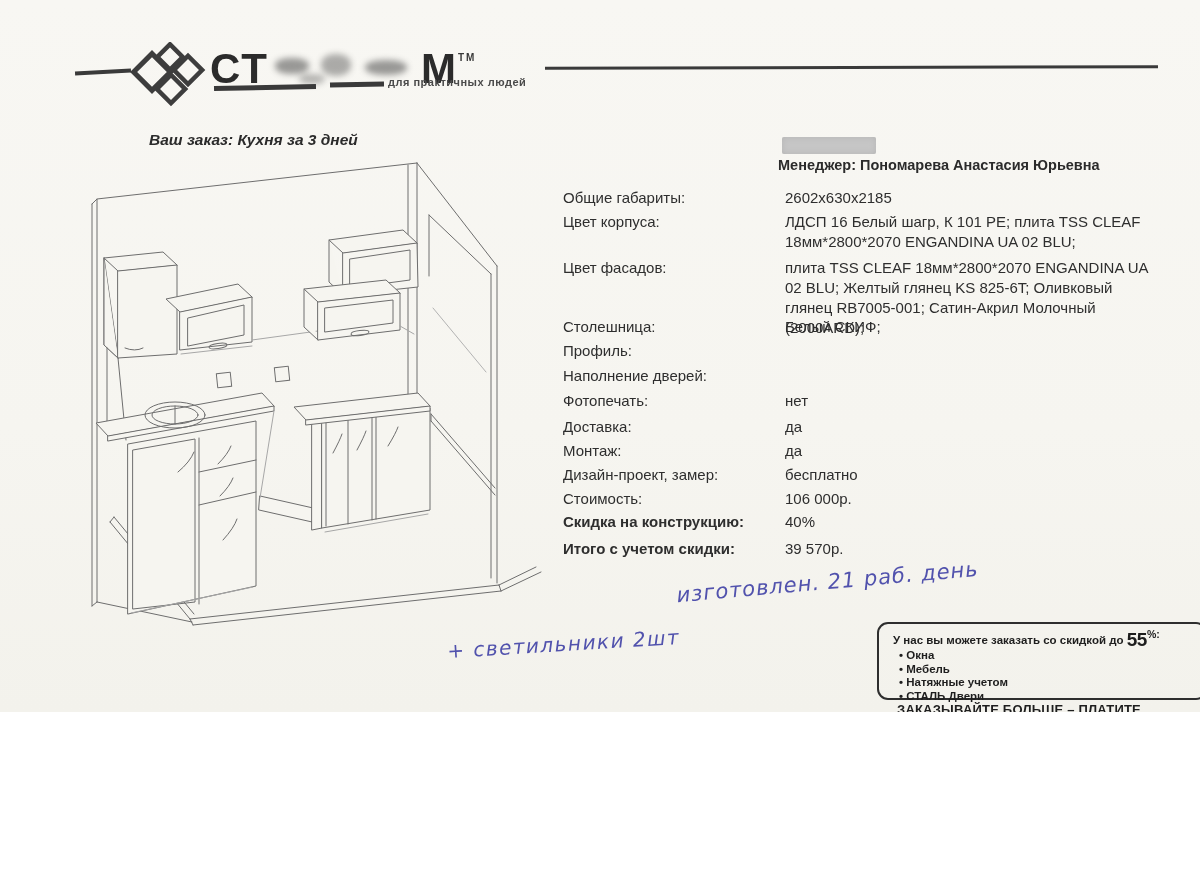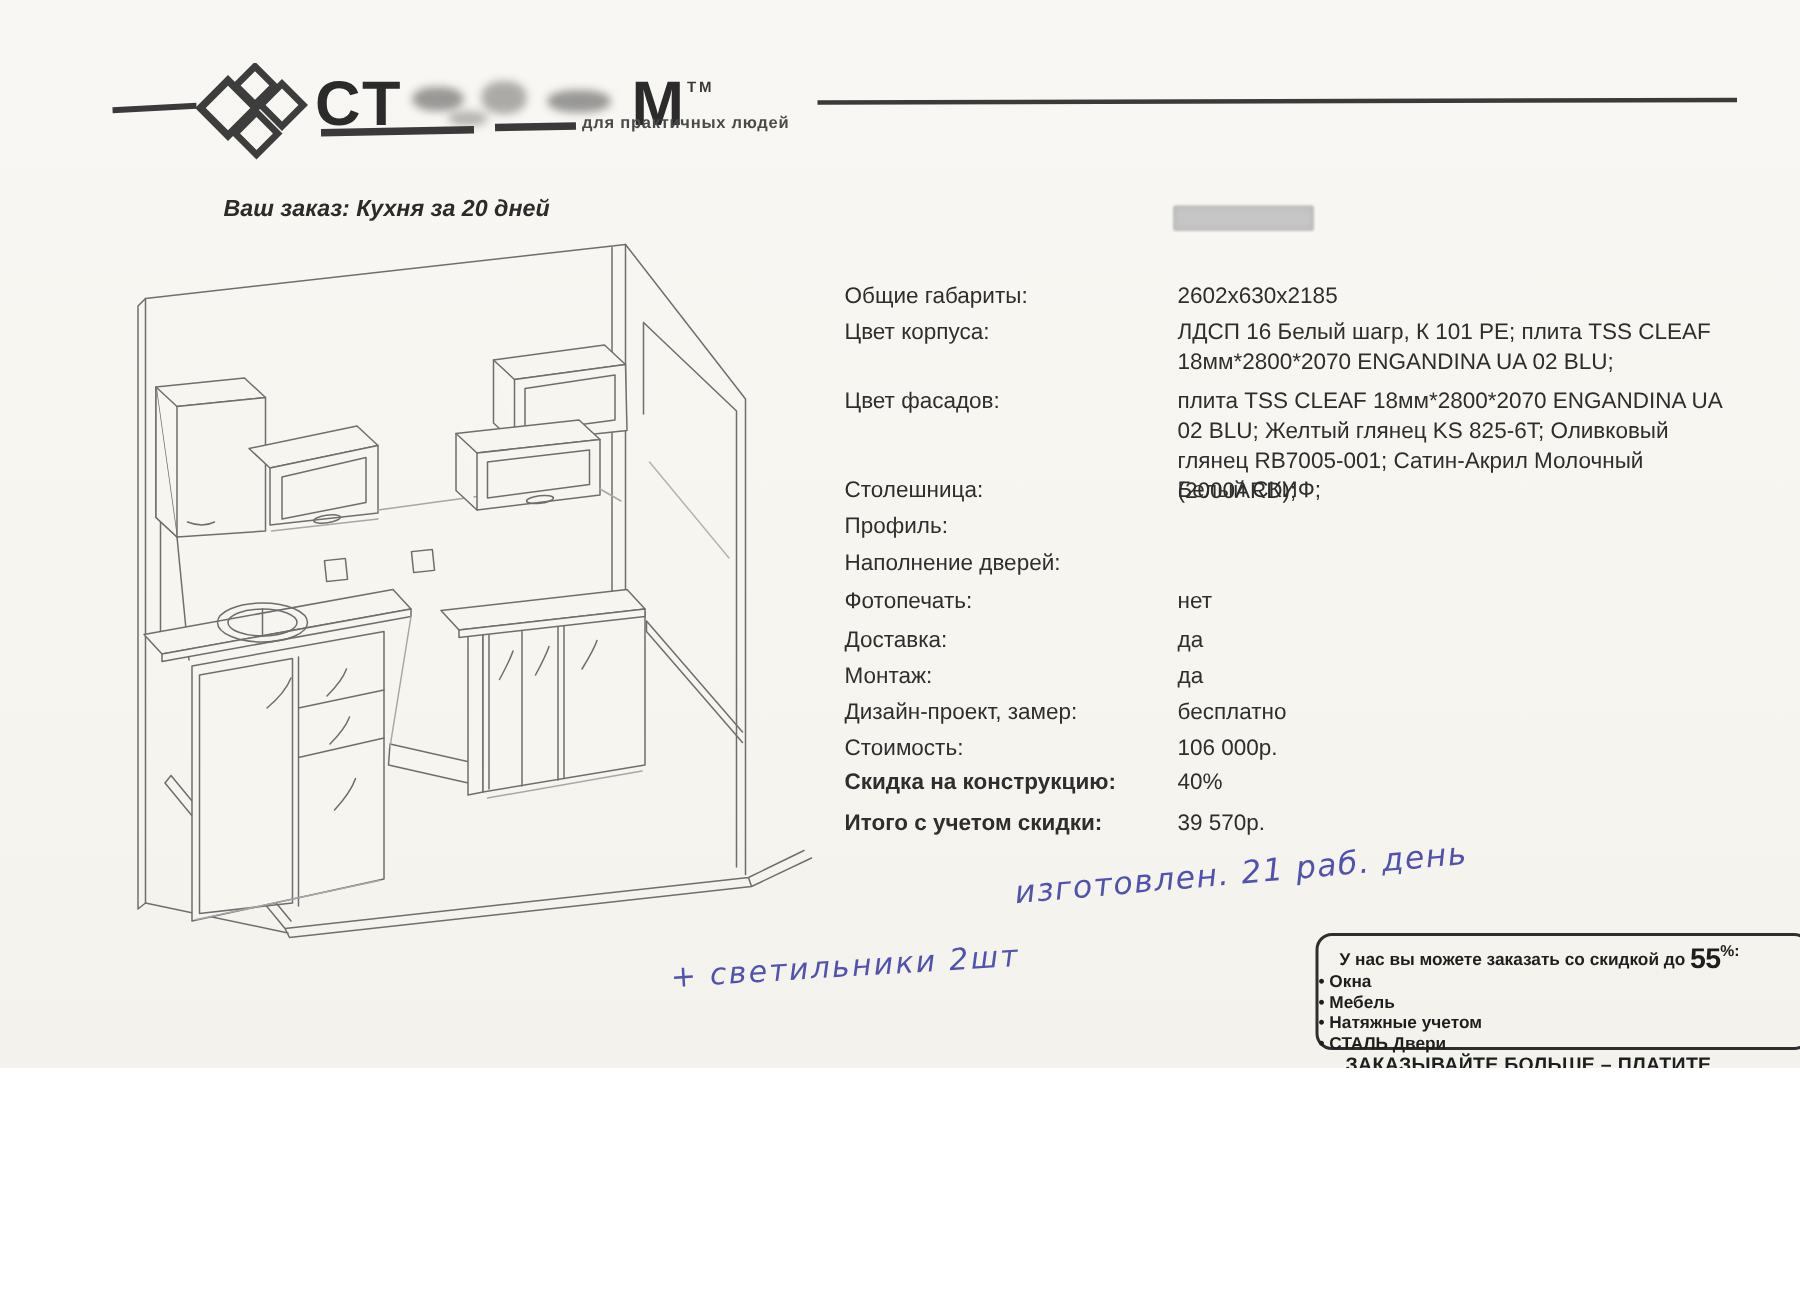--- a/index.html
+++ b/index.html
@@ -60,24 +60,25 @@
       </g>
     </svg>
     <div class="abs logo-text" style="left:80px;top:8px;white-space:nowrap;">
       <span>СТ</span><span class="logo-mid"><span class="blob" style="left:6px;top:8px;width:34px;height:16px;"></span><span class="blob" style="left:52px;top:4px;width:30px;height:22px;opacity:.4;"></span><span class="blob" style="left:96px;top:10px;width:42px;height:15px;"></span><span class="blob" style="left:30px;top:24px;width:26px;height:10px;opacity:.35;"></span></span><span>М</span><sup class="tm" style="vertical-align:22px;">ТМ</sup>
     </div>
     <div class="abs logo-underline" style="left:84px;top:45px;width:102px;height:5px;"></div>
     <div class="abs logo-underline" style="left:200px;top:42px;width:54px;height:5px;"></div>
     <div class="abs tagline" style="left:258px;top:36px;">для практичных людей</div>
   </div>
 
-  <div class="abs order-title" style="left:149px;top:131px;">Ваш заказ: Кухня за 20 дней</div>
+  <div class="abs order-title" style="left:149px;top:131px;">Ваш заказ: Кухня за 3 дней</div>
 
   <div class="abs" style="left:778px;top:112px;width:390px;height:60px;">
     <div class="abs redaction" style="left:4px;top:25px;width:94px;height:17px;"></div>
+    <div class="abs contact-line" style="left:0;top:45px;">Менеджер: Пономарева Анастасия Юрьевна</div>
   </div>
 
   <svg class="abs" style="left:78px;top:158px;" width="470" height="475" viewBox="0 0 470 475">
     <g fill="none" stroke="#6e6e6e" stroke-width="1" stroke-linejoin="round" stroke-linecap="round">
 
       <path d="M14,46 L19,41 L19,444 M14,46 L14,448 M14,448 L19,444"></path>
 
       <path d="M19,41 L339,5"></path>
 
       <path d="M330,7 L330,320 M339,5 L339,316"></path>
@@ -217,21 +218,21 @@
   </div>
 
   <div class="abs hand" style="left:676px;top:570px;font-size:21px;letter-spacing:1px;transform:rotate(-5deg);">изготовлен. 21 раб. день</div>
   <div class="abs hand" style="left:447px;top:632px;font-size:20px;letter-spacing:1.5px;transform:rotate(-3.5deg);">+ светильники 2шт</div>
 
   <div class="abs promo-box" style="left:877px;top:622px;width:284px;height:74px;padding-left:42px;">
     <div class="abs promo-head" style="left:14px;top:4px;">
       <span>У нас вы можете заказать со скидкой до</span>
       <span class="promo-55">55</span><span class="promo-pc">%:</span>
     </div>
-    <div class="abs promo-col" style="left:0;top:25px;width:115px;">
+    <div class="abs promo-col" style="left:20px;top:25px;width:115px;">
       <div>Окна</div>
       <div>Мебель</div>
       <div>Натяжные учетом</div>
       <div>СТАЛЬ Двери</div>
     </div>
   </div>
   <div class="abs promo-footer" style="left:877px;top:702px;width:284px;">ЗАКАЗЫВАЙТЕ БОЛЬШЕ – ПЛАТИТЕ МЕНЬШЕ!</div>
 
   <div class="abs rule" style="left:62px;top:770px;width:1098px;height:2px;background:#5a5a5a;transform:rotate(-0.4deg);"></div>
   <div class="abs slogan" style="left:897px;top:777px;">МЕБЕЛЬ, КОТОРУЮ СОВЕТУЮТ!</div>

